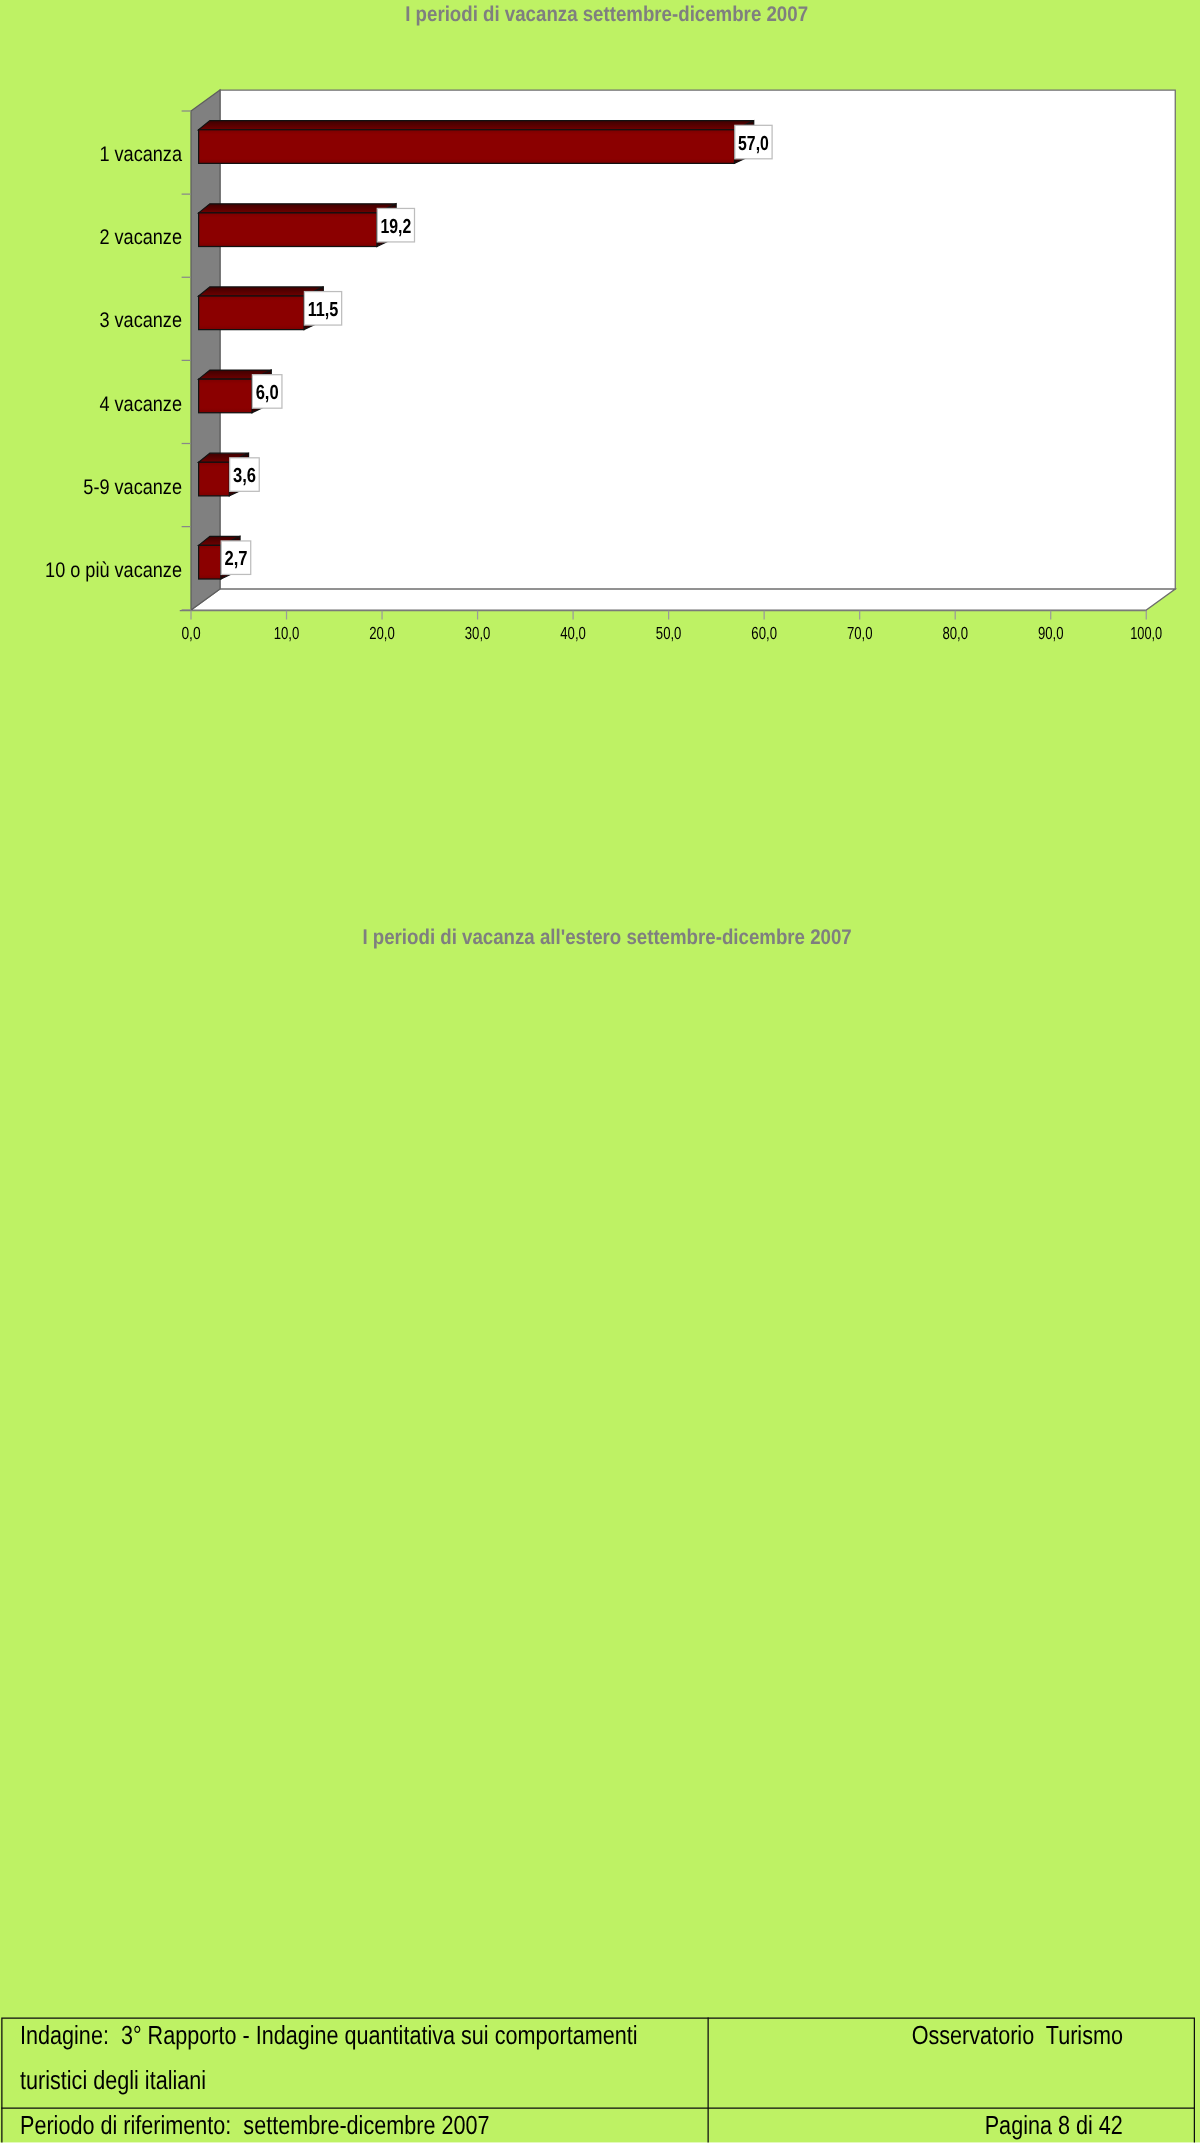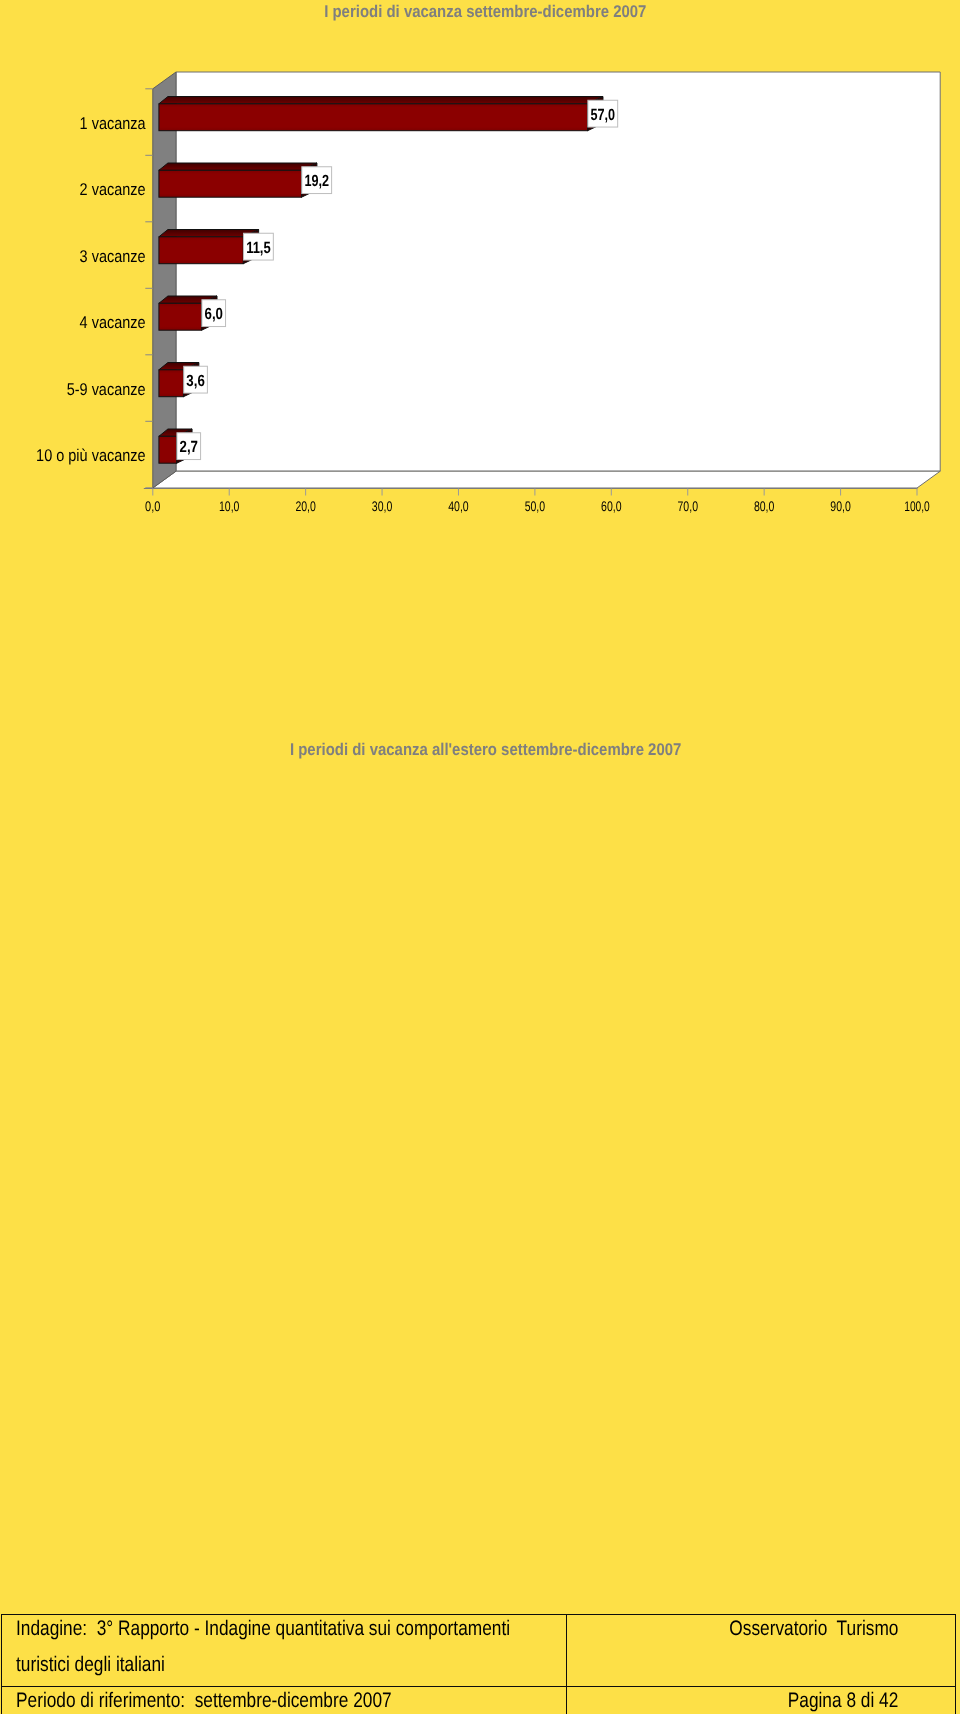--- a/index.html
+++ b/index.html
@@ -1,20 +1,20 @@
 <!DOCTYPE html>
 <html><head>
 <meta charset="utf-8">
 <style>
   html,body{margin:0;padding:0;background:#ffffff;}
   body{width:960px;height:1714px;font-family:"Liberation Sans",sans-serif;
        position:relative;overflow:hidden;color:#000;
        -webkit-font-smoothing:antialiased;text-rendering:geometricPrecision;}
   svg text{-webkit-font-smoothing:antialiased;}
-  .page{position:absolute;left:0;top:0;width:960px;height:1714px;background:#fde047;}
+  .page{position:absolute;left:0;top:0;width:960px;height:1714px;background:#bef264;}
   .chart-title{position:absolute;left:0;width:971px;text-align:center;
        font-weight:bold;font-size:17px;line-height:17px;color:#7F7F7F;}
   .chart-title span{display:inline-block;transform:scaleX(0.879);}
   #t1{top:2.9px;}
   #t2{top:740.6px;}
   svg.chartsvg{position:absolute;left:0;top:0;}
   svg text, .ftext, .chart-title{-webkit-font-smoothing:antialiased;}
   .footer{position:absolute;left:1.2px;top:1599.4px;width:954.6px;height:109.5px;box-sizing:border-box;margin-top:15px;}
   .fbox{position:absolute;border:1.5px solid #0d0d0d;box-sizing:border-box;}
   .ftext{position:absolute;font-size:21px;line-height:21px;color:#000;white-space:pre;

